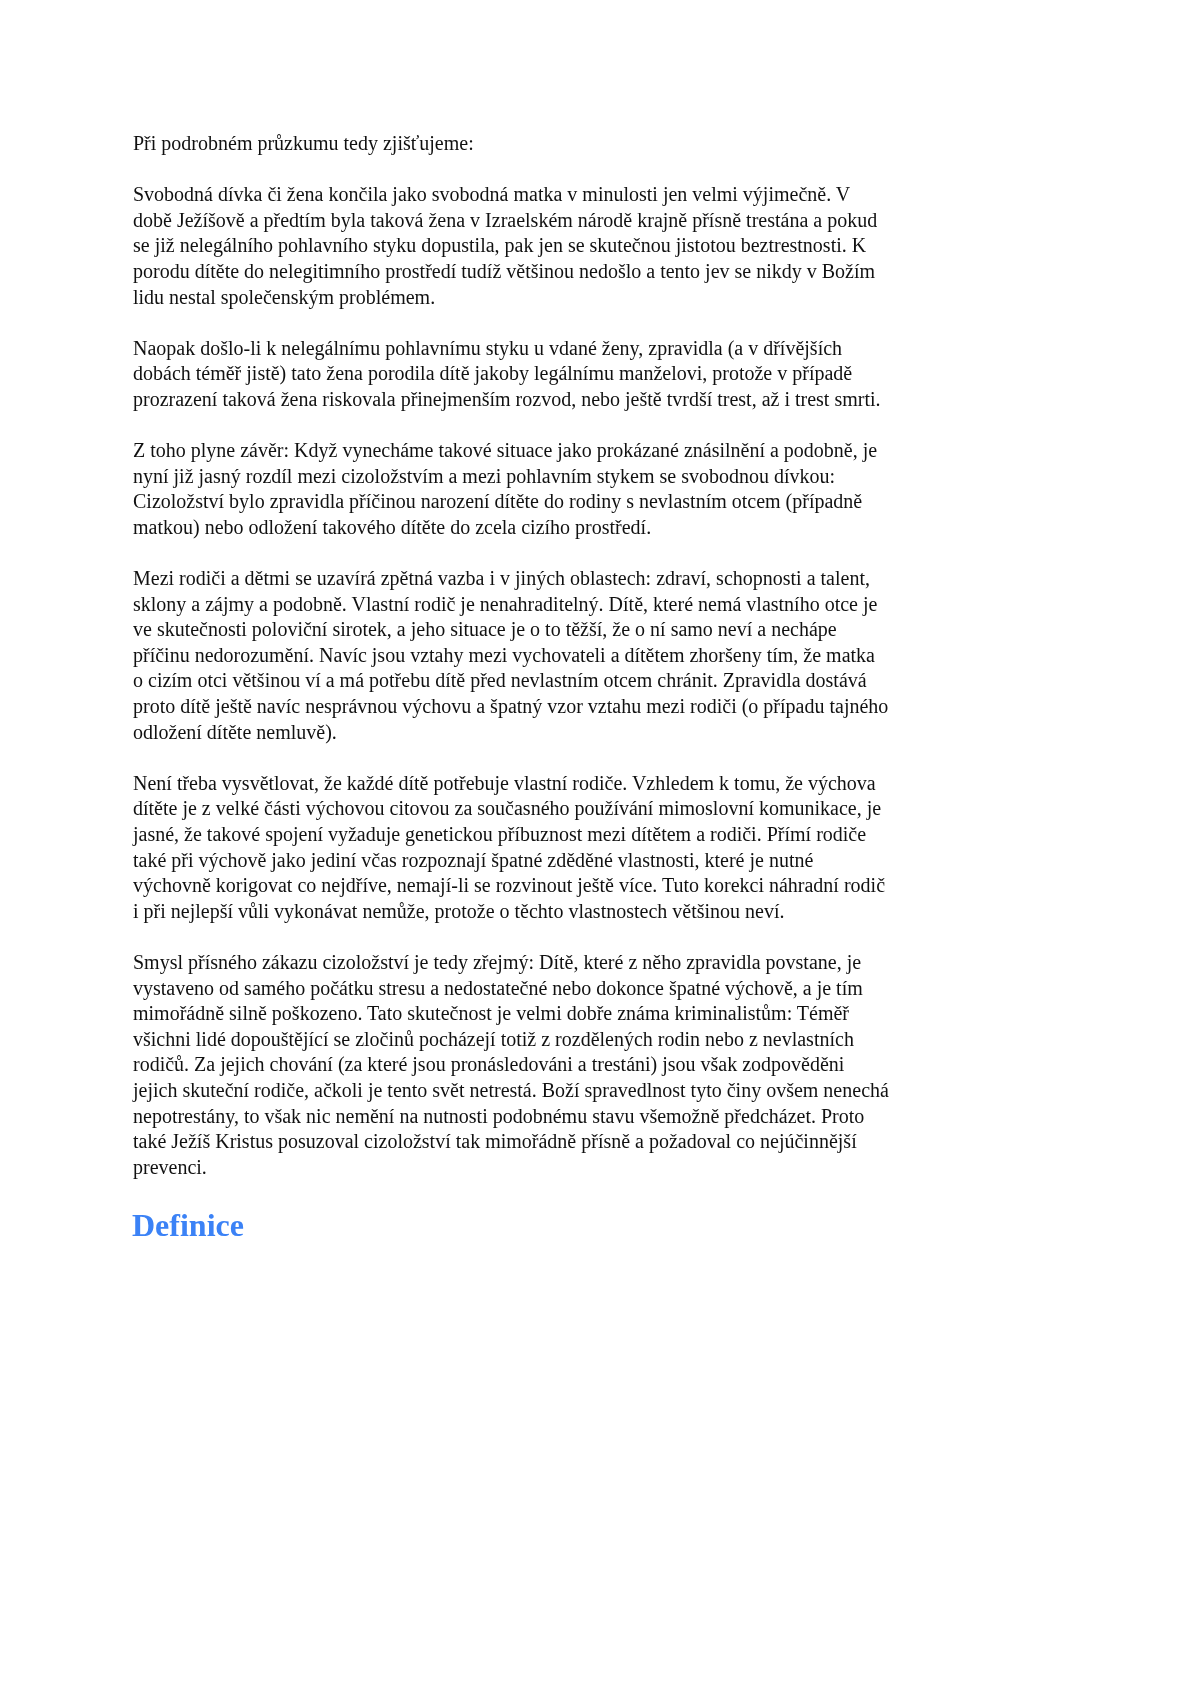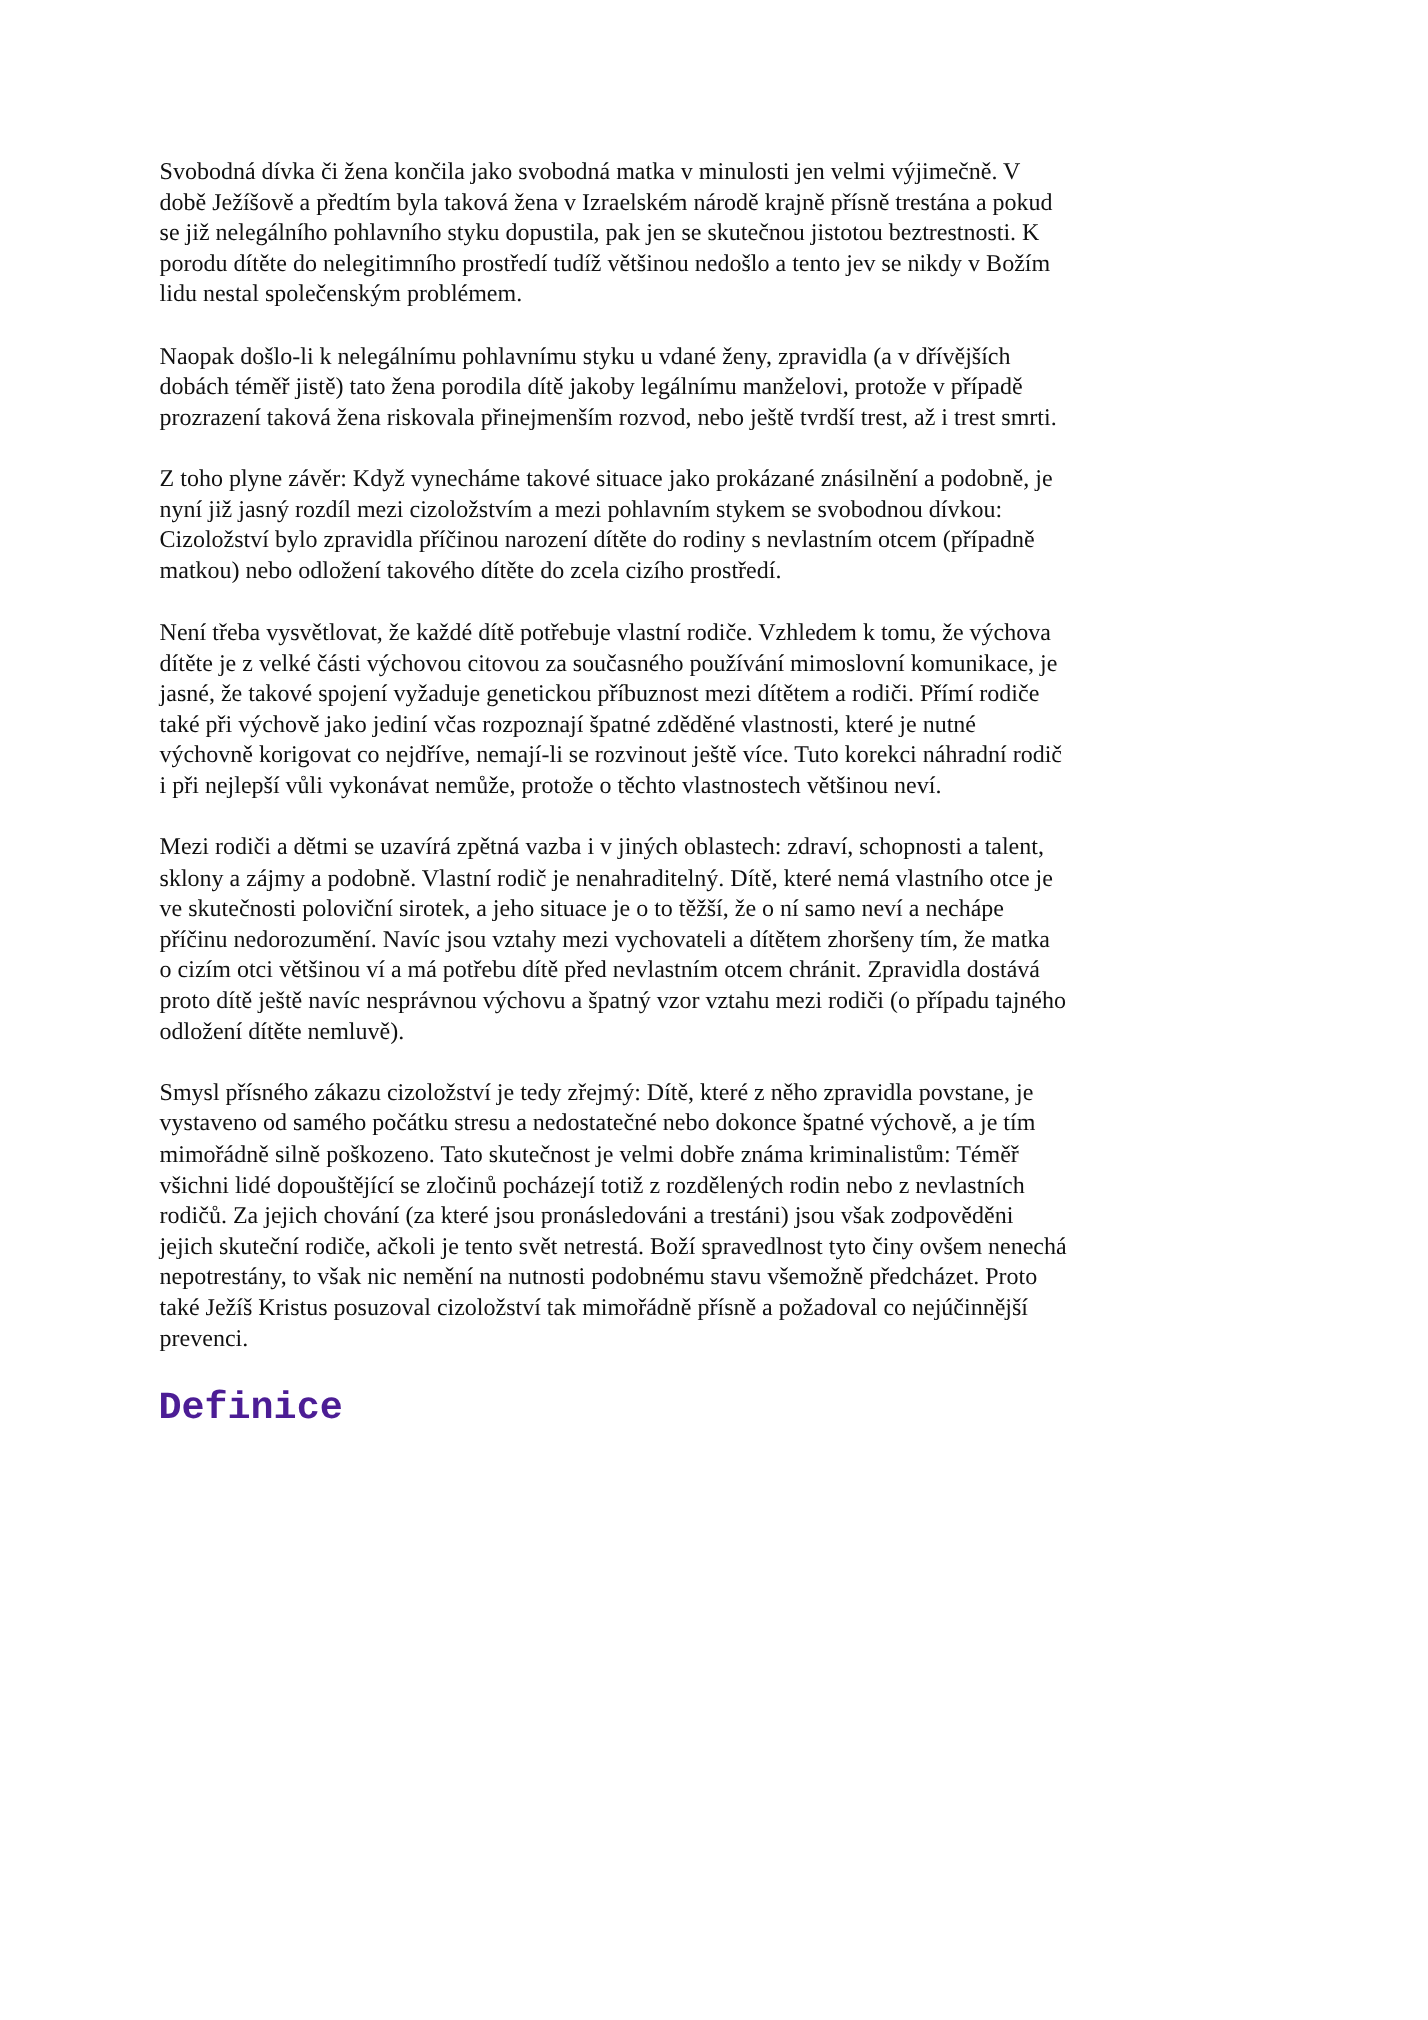--- a/index.html
+++ b/index.html
@@ -21,57 +21,58 @@
       font-family: "Liberation Serif", "DejaVu Serif", serif;
       font-size: 20px;
       line-height: 25.6px;
       color: #111111;
     }
     .page p {
       margin: 0 0 25.6px 0;
       white-space: pre-line;
     }
     .page h2 {
-      font-family: Liberation Mono, monospace;
+      font-family: Liberation Serif, serif;
       font-weight: bold;
       font-size: 32px;
       line-height: 38px;
       margin: 25px 0 0 -1px;
-      color: #4c1d95;
+      color: #3b82f6;
     }
   </style>
 </head>
 <body>
 
 <div class="page">
+  <p>Při podrobném průzkumu tedy zjišťujeme:</p>
   <p>Svobodná dívka či žena končila jako svobodná matka v minulosti jen velmi výjimečně. V
 době Ježíšově a předtím byla taková žena v Izraelském národě krajně přísně trestána a pokud
 se již nelegálního pohlavního styku dopustila, pak jen se skutečnou jistotou beztrestnosti. K
 porodu dítěte do nelegitimního prostředí tudíž většinou nedošlo a tento jev se nikdy v Božím
 lidu nestal společenským problémem.</p>
   <p>Naopak došlo-li k nelegálnímu pohlavnímu styku u vdané ženy, zpravidla (a v dřívějších
 dobách téměř jistě) tato žena porodila dítě jakoby legálnímu manželovi, protože v případě
 prozrazení taková žena riskovala přinejmenším rozvod, nebo ještě tvrdší trest, až i trest smrti.</p>
   <p>Z toho plyne závěr: Když vynecháme takové situace jako prokázané znásilnění a podobně, je
 nyní již jasný rozdíl mezi cizoložstvím a mezi pohlavním stykem se svobodnou dívkou:
 Cizoložství bylo zpravidla příčinou narození dítěte do rodiny s nevlastním otcem (případně
 matkou) nebo odložení takového dítěte do zcela cizího prostředí.</p>
-  <p>Není třeba vysvětlovat, že každé dítě potřebuje vlastní rodiče. Vzhledem k tomu, že výchova
-dítěte je z velké části výchovou citovou za současného používání mimoslovní komunikace, je
-jasné, že takové spojení vyžaduje genetickou příbuznost mezi dítětem a rodiči. Přímí rodiče
-také při výchově jako jediní včas rozpoznají špatné zděděné vlastnosti, které je nutné
-výchovně korigovat co nejdříve, nemají-li se rozvinout ještě více. Tuto korekci náhradní rodič
-i při nejlepší vůli vykonávat nemůže, protože o těchto vlastnostech většinou neví.</p>
   <p>Mezi rodiči a dětmi se uzavírá zpětná vazba i v jiných oblastech: zdraví, schopnosti a talent,
 sklony a zájmy a podobně. Vlastní rodič je nenahraditelný. Dítě, které nemá vlastního otce je
 ve skutečnosti poloviční sirotek, a jeho situace je o to těžší, že o ní samo neví a nechápe
 příčinu nedorozumění. Navíc jsou vztahy mezi vychovateli a dítětem zhoršeny tím, že matka
 o cizím otci většinou ví a má potřebu dítě před nevlastním otcem chránit. Zpravidla dostává
 proto dítě ještě navíc nesprávnou výchovu a špatný vzor vztahu mezi rodiči (o případu tajného
 odložení dítěte nemluvě).</p>
+  <p>Není třeba vysvětlovat, že každé dítě potřebuje vlastní rodiče. Vzhledem k tomu, že výchova
+dítěte je z velké části výchovou citovou za současného používání mimoslovní komunikace, je
+jasné, že takové spojení vyžaduje genetickou příbuznost mezi dítětem a rodiči. Přímí rodiče
+také při výchově jako jediní včas rozpoznají špatné zděděné vlastnosti, které je nutné
+výchovně korigovat co nejdříve, nemají-li se rozvinout ještě více. Tuto korekci náhradní rodič
+i při nejlepší vůli vykonávat nemůže, protože o těchto vlastnostech většinou neví.</p>
   <p>Smysl přísného zákazu cizoložství je tedy zřejmý: Dítě, které z něho zpravidla povstane, je
 vystaveno od samého počátku stresu a nedostatečné nebo dokonce špatné výchově, a je tím
 mimořádně silně poškozeno. Tato skutečnost je velmi dobře známa kriminalistům: Téměř
 všichni lidé dopouštějící se zločinů pocházejí totiž z rozdělených rodin nebo z nevlastních
 rodičů. Za jejich chování (za které jsou pronásledováni a trestáni) jsou však zodpověděni
 jejich skuteční rodiče, ačkoli je tento svět netrestá. Boží spravedlnost tyto činy ovšem nenechá
 nepotrestány, to však nic nemění na nutnosti podobnému stavu všemožně předcházet. Proto
 také Ježíš Kristus posuzoval cizoložství tak mimořádně přísně a požadoval co nejúčinnější
 prevenci.</p>
   <h2>Definice</h2>

